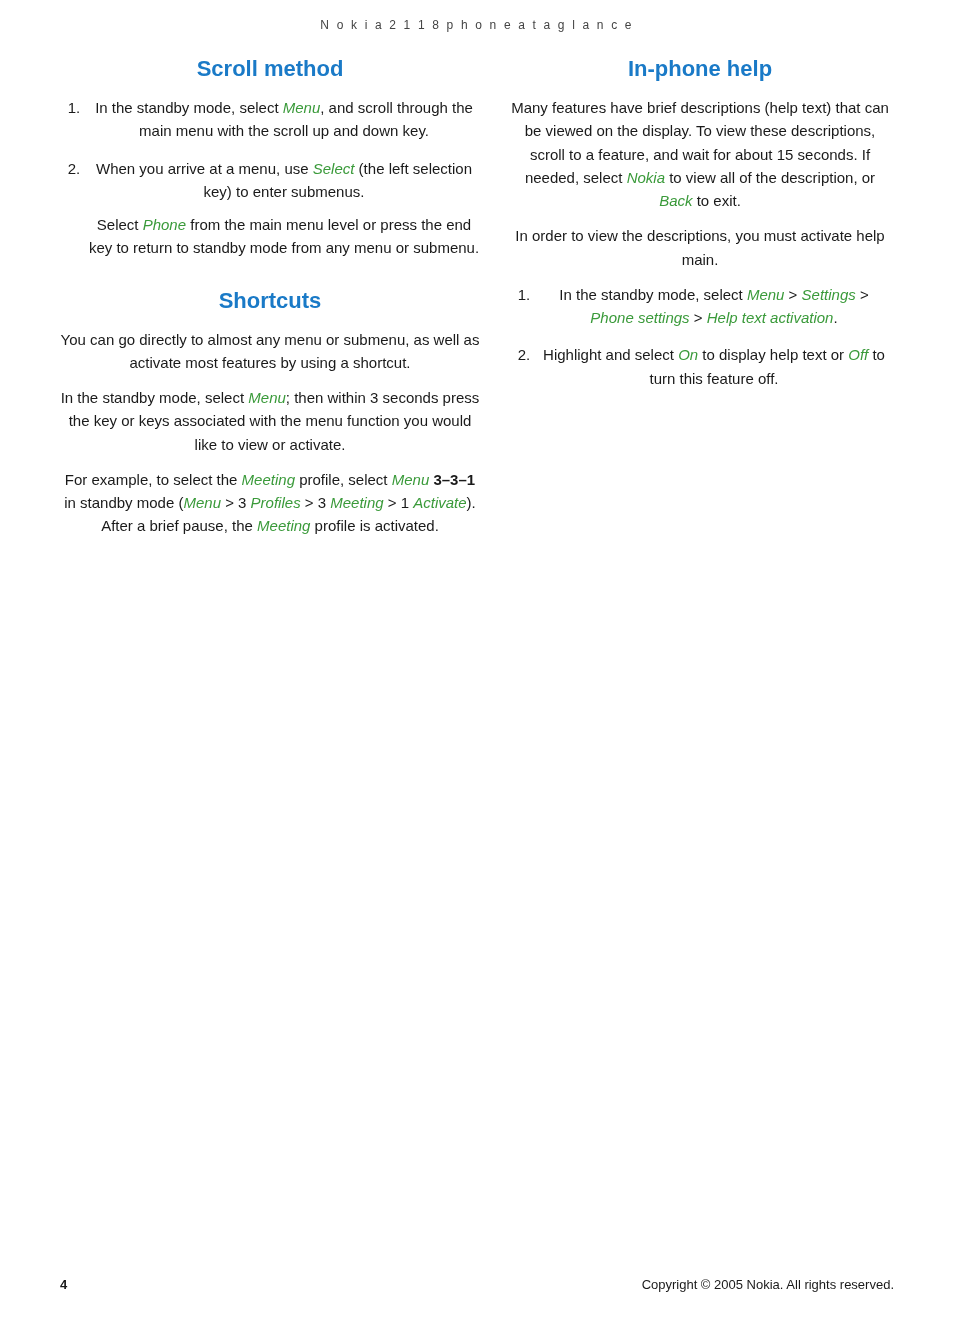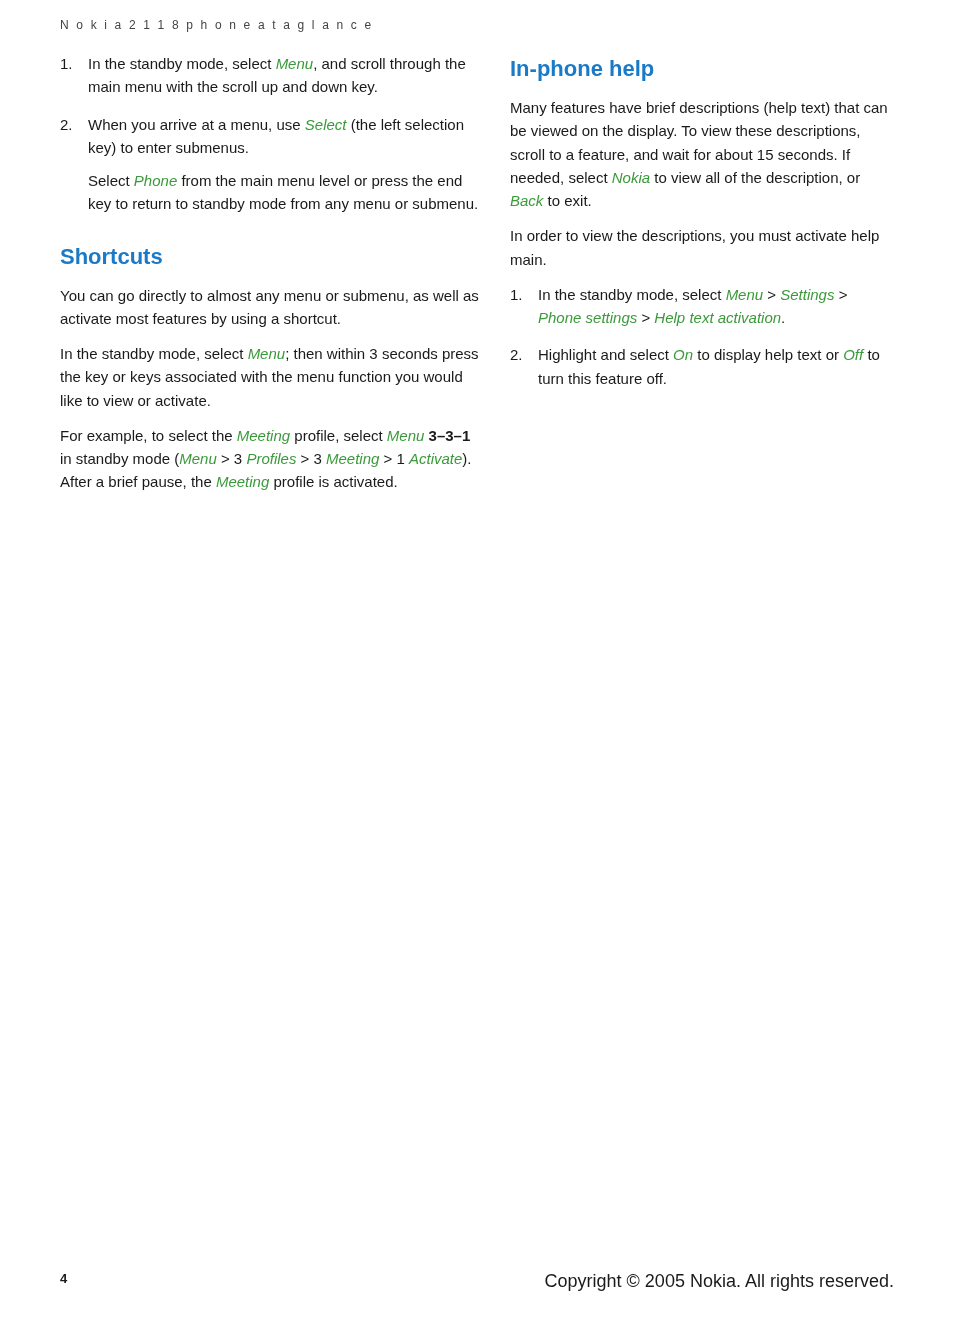--- a/index.html
+++ b/index.html
@@ -1,18 +1,19 @@
 <!DOCTYPE html>
 <html><head>
   <meta charset="utf-8">
   <style>
     * {
       margin: 0;
       padding: 0;
       box-sizing: border-box;
+      text-align: center;
     }
 
     body {
       width: 954px;
       min-height: 1322px;
       background: #ffffff;
       font-family: 'Nokia Sans', 'Helvetica Neue', Arial, sans-serif;
       font-size: 15px;
       color: #1a1a1a;
       position: relative;
@@ -109,41 +110,42 @@
       padding: 0 60px;
       font-size: 13px;
       color: #1a1a1a;
     }
 
     .footer-page-num {
       font-weight: bold;
     }
 
     .footer-copyright {
-      font-size: 18px;
+      font-size: 13px;
     }
 
     .sub-items {
       margin-top: 10px;
     }
 
     .sub-item {
       margin-bottom: 10px;
       line-height: 1.55;
     }
   </style>
 </head>
 <body>
 
 <div class="page-header">N o k i a   2 1 1 8   p h o n e   a t   a   g l a n c e</div>
 
 <div class="page-content">
 
   <div class="left-column">
 
+    <h2 class="section-title">Scroll method</h2>
 
     <ol class="numbered-list">
 
       <li>
         <span class="list-number">1.</span>
         <div class="list-content">
           <p>In the standby mode, select <span class="italic-green">Menu</span>, and scroll through the main menu with the scroll up and down key.</p>
         </div>
       </li>
 

